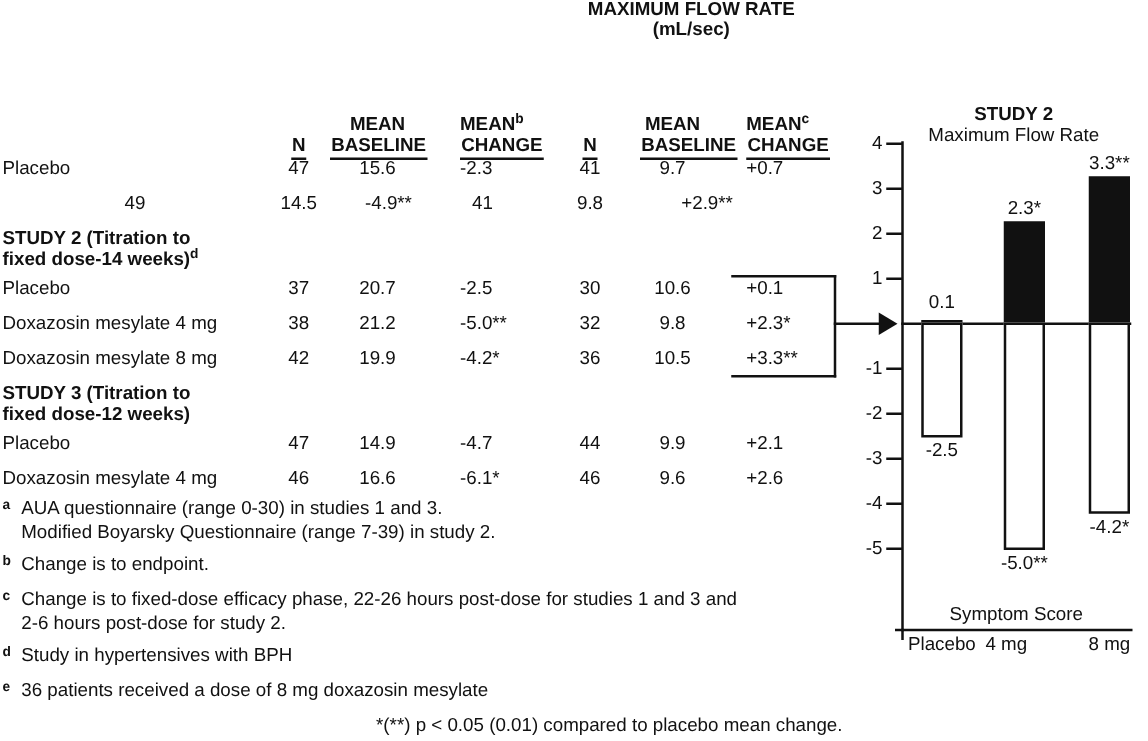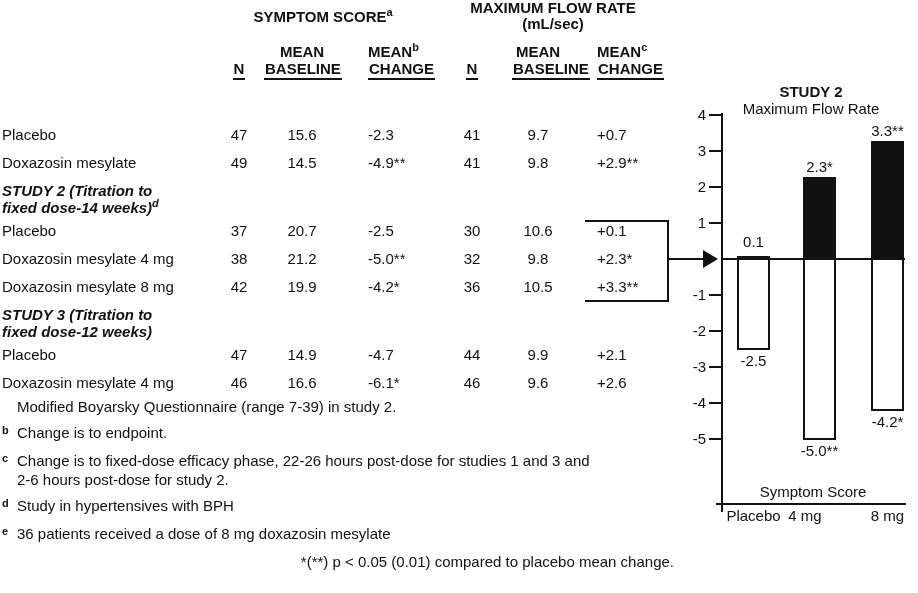--- a/index.html
+++ b/index.html
@@ -2,32 +2,32 @@
 <html><head>
 <meta charset="utf-8">
 <style>
   html,body{margin:0;padding:0;background:#fff;}
   .page{position:relative;width:918px;height:593px;background:#fff;color:#111;
         font-family:"Liberation Sans",sans-serif;font-size:15px;overflow:hidden;}
   
   .tablewrap{position:absolute;left:2px;top:0;width:672px;}
   .trow{display:grid;grid-template-columns:212px 50px 76px 92px 80px 52px 108px;
         height:28px;align-items:center;}
-  .hrow{position:absolute;left:0;width:672px;height:17px;align-items:start;}
+  .hrow{position:absolute;left:0;width:672px;height:17px;align-items:start;margin-top:48px;}
   .c-label{white-space:nowrap;}
   .c-n,.c-base{text-align:center;}
   .c-chg1{padding-left:28px;}
   .c-chg2{padding-left:33px;}
   .bold{font-weight:bold;}
   .grp{position:absolute;text-align:center;font-weight:bold;line-height:16px;}
   .uline{display:inline-block;border-bottom:2px solid #111;padding:0 1px 1px 1px;}
   sup.fnref{font-weight:bold;font-size:11px;vertical-align:super;line-height:0;}
   .tbody{padding-top:86px;}
   .section-title{font-weight:bold;line-height:17px;height:34px;white-space:nowrap;}
-  .section-title.gap{margin-top:6px;font-style:italic;}
+  .section-title.gap{margin-top:6px;}
   
   .footnotes{margin-top:2px;}
   .footnote{margin-bottom:9px;line-height:17px;padding-left:15px;}
   .footnote.nomark{padding-left:0;text-align:right;}
   .fn-marker{display:inline-block;width:15px;margin-left:-15px;font-weight:bold;
              font-size:11px;position:relative;top:-4px;}
   .fn-line{white-space:nowrap;}
   
   .callout-box{position:absolute;left:585px;top:220px;width:82px;height:78px;
                border-top:2px solid #111;border-right:2px solid #111;border-bottom:2px solid #111;}
@@ -50,23 +50,20 @@
   .cat-lbl{position:absolute;width:80px;text-align:center;line-height:17px;top:432px;white-space:nowrap;}
   .xlabel{position:absolute;left:61px;width:184px;text-align:center;top:408px;line-height:17px;}
 </style>
 </head>
 <body>
 
 <div class="page">
 
   <div class="tablewrap">
 
-    <div class="grp" style="left:212px;top:9px;width:218px;">
-      <span>SYMPTOM SCORE</span><sup class="fnref">a</sup>
-    </div>
     <div class="grp" style="left:430px;top:0;width:242px;">
       <div>MAXIMUM FLOW RATE</div>
       <div>(mL/sec)</div>
     </div>
 
     <div class="trow hrow bold" style="top:43px;">
       <div class="c-label"></div>
       <div class="c-n"></div>
       <div class="c-base">MEAN</div>
       <div class="c-chg1"><span>MEAN</span><sup class="fnref">b</sup></div>
@@ -91,21 +88,20 @@
         <div class="trow">
           <div class="c-label">Placebo</div>
           <div class="c-n">47</div>
           <div class="c-base">15.6</div>
           <div class="c-chg1">-2.3</div>
           <div class="c-n">41</div>
           <div class="c-base">9.7</div>
           <div class="c-chg2">+0.7</div>
         </div>
         <div class="trow">
-          <div class="c-label">Doxazosin mesylate</div>
           <div class="c-n">49</div>
           <div class="c-base">14.5</div>
           <div class="c-chg1">-4.9**</div>
           <div class="c-n">41</div>
           <div class="c-base">9.8</div>
           <div class="c-chg2">+2.9**</div>
         </div>
         <div class="section-title gap">
           <div>STUDY 2 (Titration to</div>
           <div>fixed dose-14 weeks)<sup class="fnref">d</sup></div>
@@ -156,20 +152,21 @@
           <div class="c-base">16.6</div>
           <div class="c-chg1">-6.1*</div>
           <div class="c-n">46</div>
           <div class="c-base">9.6</div>
           <div class="c-chg2">+2.6</div>
         </div>
       </div>
 
     <div class="footnotes">
         <div class="footnote">
+          <div class="fn-line"><span class="fn-marker">a</span>AUA questionnaire (range 0-30) in studies 1 and 3.</div>
           <div class="fn-line">Modified Boyarsky Questionnaire (range 7-39) in study 2.</div>
         </div>
         <div class="footnote">
           <div class="fn-line"><span class="fn-marker">b</span>Change is to endpoint.</div>
         </div>
         <div class="footnote">
           <div class="fn-line"><span class="fn-marker">c</span>Change is to fixed-dose efficacy phase, 22-26 hours post-dose for studies 1 and 3 and</div>
           <div class="fn-line">2-6 hours post-dose for study 2.</div>
         </div>
         <div class="footnote">

